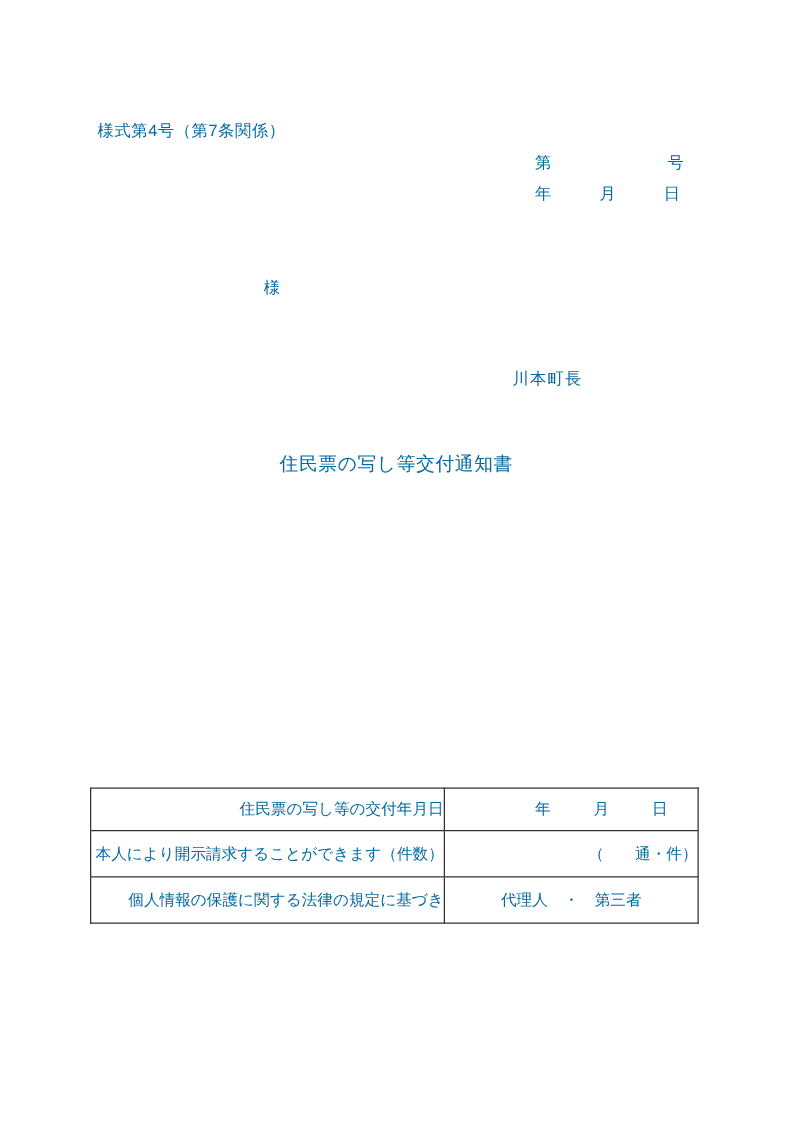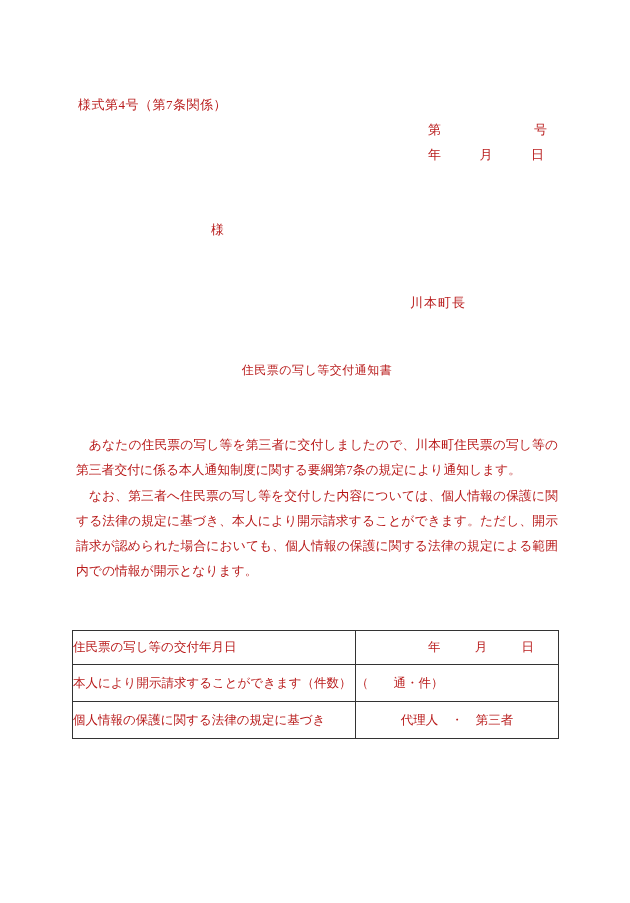--- a/index.html
+++ b/index.html
@@ -5,22 +5,22 @@
   html, body {
     margin: 0;
     padding: 0;
     background: #ffffff;
   }
   .page {
     position: relative;
     width: 630px;
     height: 903px;
     background: #ffffff;
-    color: #b91c1c;
-    font-family: Liberation Serif, serif;
+    color: #0369a1;
+    font-family: Liberation Sans, sans-serif;
     font-size: 13px;
     overflow: hidden;
   }
   .form-number {
     position: absolute;
     left: 78px;
     top: 96px;
     letter-spacing: 0.5px;
   }
   .doc-number-line {
@@ -51,21 +51,21 @@
     letter-spacing: 1px;
     text-align: center;
   }
   .doc-title {
     position: absolute;
     left: 76px;
     top: 362px;
     width: 482px;
     margin: 0;
     text-align: center;
-    font-size: 12px;
+    font-size: 15px;
     font-weight: normal;
     letter-spacing: 0.5px;
   }
   .body-text {
     position: absolute;
     left: 76px;
     top: 433px;
     width: 482px;
     font-size: 12.8px;
     line-height: 25.3px;
@@ -88,34 +88,34 @@
     padding: 0;
     font-size: 12.5px;
     vertical-align: middle;
     white-space: nowrap;
   }
   .row-1 td { height: 33px; }
   .row-2 td { height: 36px; }
   .row-3 td { height: 36px; }
   .label-cell {
     width: 282px;
-    text-align: left;
+    text-align: right;
   }
   .value-cell {
     width: 202px;
     text-align: center;
   }
   .ymd {
     display: flex;
     justify-content: space-between;
     margin-left: 72px;
     margin-right: 24px;
   }
   .count-value {
-    text-align: left;
+    text-align: right;
     padding-right: 13px;
   }
 </style>
 </head>
 <body>
 
 <div class="page">
 
   <div class="form-number">様式第4号（第7条関係）</div>
 
@@ -129,24 +129,20 @@
     <span>月</span>
     <span>日</span>
   </div>
 
   <div class="recipient">様</div>
 
   <div class="sender">川本町長</div>
 
   <h1 class="doc-title">住民票の写し等交付通知書</h1>
 
-  <div class="body-text">
-    <p>あなたの住民票の写し等を第三者に交付しましたので、川本町住民票の写し等の第三者交付に係る本人通知制度に関する要綱第7条の規定により通知します。</p>
-    <p>なお、第三者へ住民票の写し等を交付した内容については、個人情報の保護に関する法律の規定に基づき、本人により開示請求することができます。ただし、開示請求が認められた場合においても、個人情報の保護に関する法律の規定による範囲内での情報が開示となります。</p>
-  </div>
 
   <table class="doc-table">
     <tbody>
       <tr class="row-1">
         <td class="label-cell">住民票の写し等の交付年月日</td>
         <td class="value-cell">
           <div class="ymd">
             <span>年</span>
             <span>月</span>
             <span>日</span>

